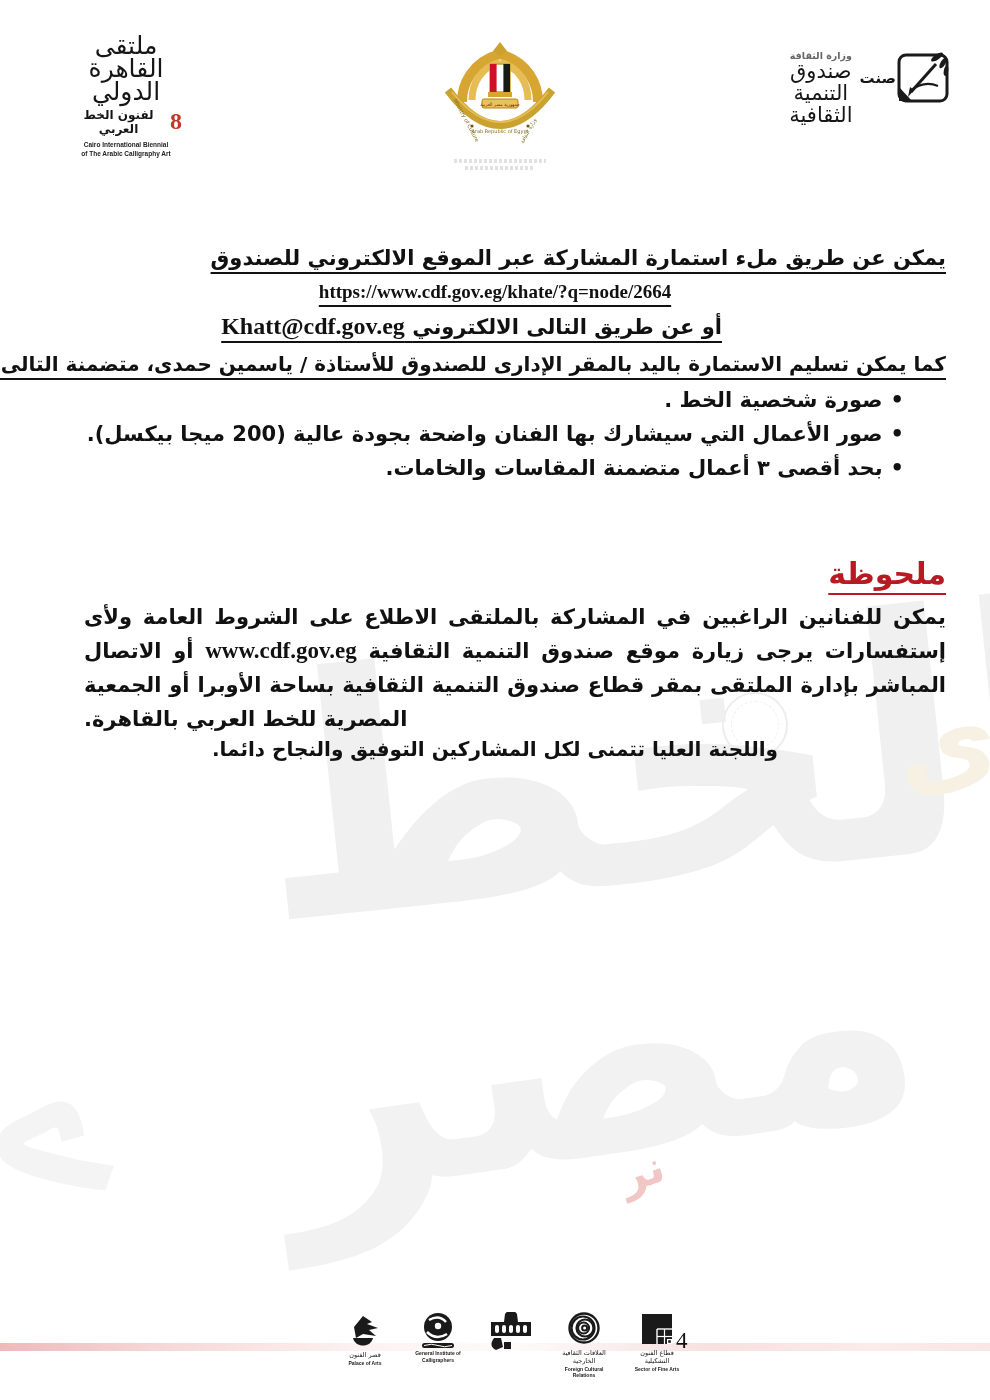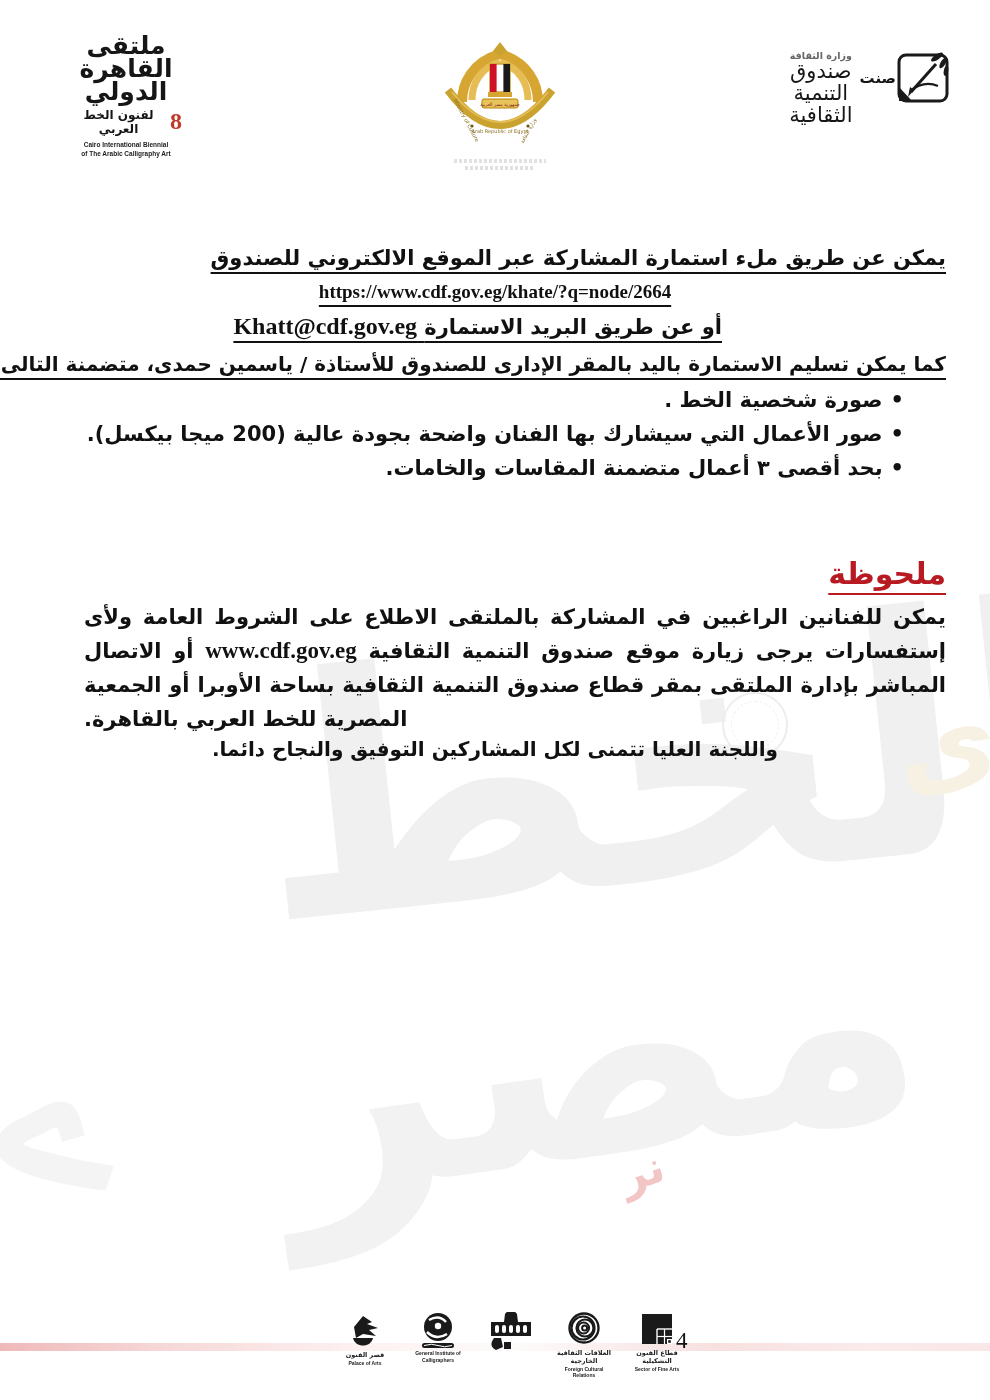--- a/index.html
+++ b/index.html
@@ -11,21 +11,21 @@
   #wmB{top:910px;right:70px;font-size:290px;color:#f2f2f2;transform:rotate(-8deg);}
   #wmD{top:1010px;left:8px;font-size:200px;color:#f4f4f4;transform:rotate(14deg);}
   #wmE{top:1150px;left:620px;font-size:44px;color:#f3c6c6;transform:rotate(-18deg);}
   #wmF{top:688px;right:-6px;font-size:110px;color:#f7f1e3;transform:rotate(-10deg);}
   .wm-seal{position:absolute;z-index:0;left:722px;top:692px;width:62px;height:62px;
            border:2px solid #ededed;border-radius:50%;}
   .wm-seal::after{content:"";position:absolute;inset:7px;border:1px dashed #efefef;border-radius:50%;}
   
   .hdr{position:absolute;z-index:2;}
   .biennial{left:70px;top:34px;width:112px;text-align:center;}
-  .b-col{direction:rtl;font-weight:bold;font-size:25px;line-height:.92;color:#161616;}
+  .b-col{direction:rtl;font-weight:normal;font-size:25px;line-height:.92;color:#161616;}
   .b-strip{margin-top:5px;display:flex;align-items:center;justify-content:center;gap:3px;
            direction:rtl;font-weight:bold;font-size:12px;color:#161616;}
   .b-8{font-family:"Liberation Serif",serif;font-size:24px;line-height:.8;color:#c0392b;font-weight:bold;}
   .b-cap{margin-top:5px;font-family:"Liberation Sans",sans-serif;font-weight:bold;
          font-size:6.5px;line-height:1.35;color:#222;}
   .emblem{left:436px;top:34px;width:128px;}
   .fineprint{margin:3px auto 0;width:92px;height:4px;opacity:.55;
              background:repeating-linear-gradient(90deg,#c9c9c9 0 3px,transparent 3px 5px);}
   .cdf{left:808px;top:50px;width:142px;direction:rtl;display:flex;gap:7px;align-items:flex-start;}
   .cdf-icon-wrap{display:flex;flex-direction:row;align-items:center;}
@@ -54,21 +54,21 @@
              text-align:justify;text-align-last:left;
              text-underline-offset:7px;text-decoration-thickness:1.5px;}
   #note-body .latin{font-size:23px;}
   #closing{top:737px;left:0;width:100%;text-align:center;font-size:20px;}
   
   .pink-band{position:absolute;z-index:1;left:0;top:1343px;width:990px;height:8px;
              background:linear-gradient(90deg,#efb9b9 0%,#f6d7d7 16%,#fdf1f1 36%,#fefbfb 52%,
                                         #f7e0e0 72%,#fbebeb 88%,#f9e6e6 100%);}
   .logos-row{position:absolute;z-index:2;left:336px;top:1312px;display:flex;gap:15px;align-items:flex-start;}
   .f-logo{display:flex;flex-direction:column;align-items:center;width:58px;text-align:center;}
-  .cap-ar{font-size:6.5px;font-weight:bold;direction:rtl;color:#222;margin-top:2px;line-height:1.2;}
+  .cap-ar{font-size:6.5px;font-weight:normal;direction:rtl;color:#222;margin-top:2px;line-height:1.2;}
   .cap-en{font-family:"Liberation Sans",sans-serif;font-size:5px;font-weight:bold;color:#222;line-height:1.3;}
   .page-num{position:absolute;z-index:2;left:676px;top:1328px;
             font-family:"Liberation Serif",serif;font-size:23px;color:#111;}
 </style>
 </head>
 <body>
 
 <div class="page">
 
   <div class="wm" id="wmA">الخط</div>
@@ -139,21 +139,21 @@
         <div>صندوق</div>
         <div>التنمية</div>
         <div>الثقافية</div>
       </div>
     </div>
   </div>
 
   <div class="t u" id="intro">يمكن عن طريق ملء استمارة المشاركة عبر الموقع الالكتروني للصندوق</div>
   <div class="t u" id="url-line">https://www.cdf.gov.eg/khate/?q=node/2664</div>
   <div class="t u" id="email-line">
-    <span>أو عن طريق البريد الاستمارة</span>
+    <span>أو عن طريق التالى الالكتروني</span>
     <span class="latin">Khatt@cdf.gov.eg</span>
   </div>
   <div class="t u" id="hand">كما يمكن تسليم الاستمارة باليد بالمقر الإدارى للصندوق للأستاذة / ياسمين حمدى، متضمنة التالى:</div>
 
   <div class="t" id="reqs">
     <div class="item">
       <span class="blt">•</span><span>صورة شخصية الخط .</span>
     </div>
     <div class="item">
       <span class="blt">•</span><span>صور الأعمال التي سيشارك بها الفنان واضحة بجودة عالية (200 ميجا بيكسل).</span>

